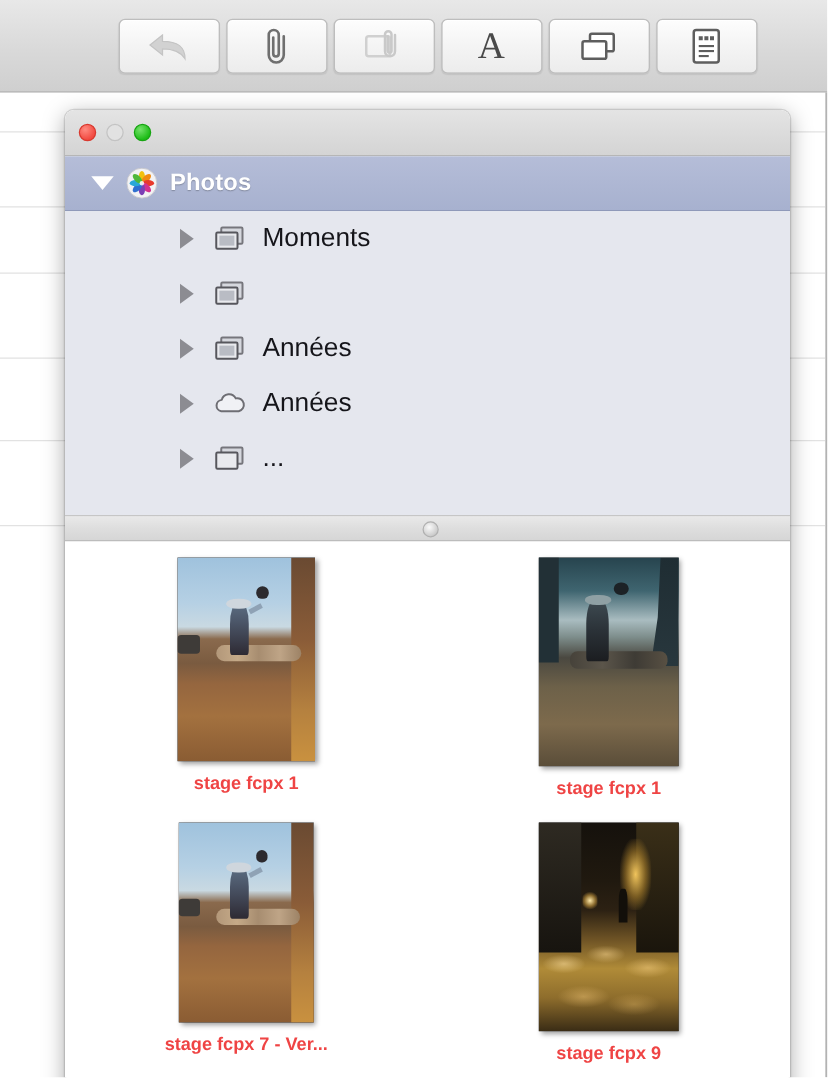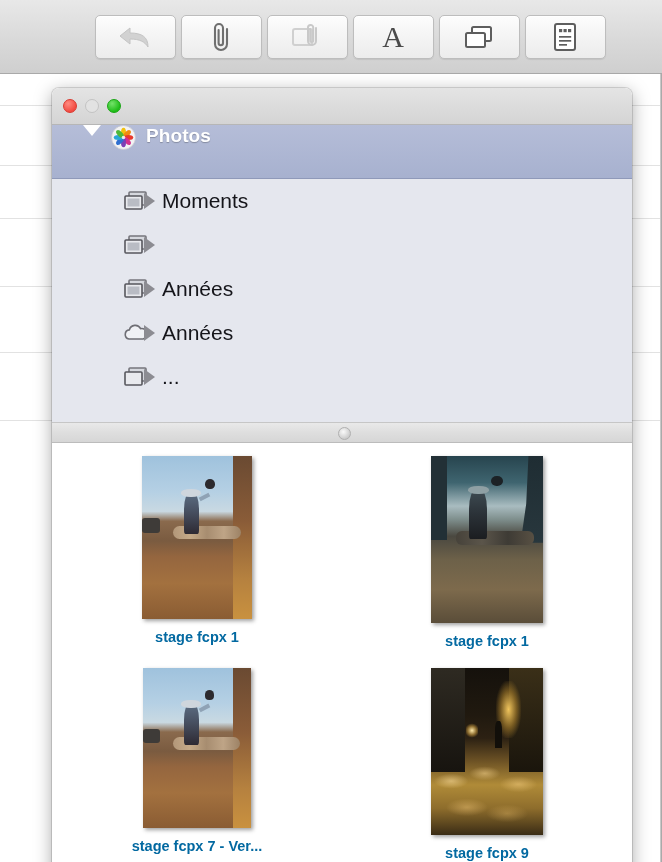--- a/index.html
+++ b/index.html
@@ -119,25 +119,26 @@
     background: #e2e2e2;
     border: 1px solid #c3c3c3;
   }
   .tl-max {
     background: radial-gradient(circle at 35% 30%, #74e26a, #1fbd18 70%);
     border: 1px solid #17a512;
   }
 
   
   .src-header {
-    height: 54px;
+    height: 44px;
     background: linear-gradient(to bottom,#b5bdd8 0%, #a7b1cf 100%);
     border-bottom: 1px solid #8f99b9;
     display: flex;
-    padding-left: 31px;
+    align-items: center;
+    padding-left: 21px;
     gap: 10px;
   }
   .disclosure-open {
     width: 0; height: 0;
     border-left: 9px solid transparent;
     border-right: 9px solid transparent;
     border-top: 11px solid #ffffff;
     cursor: default;
   }
   .photos-icon {
@@ -169,21 +170,21 @@
   }
   .disclosure-closed {
     position: absolute;
     left: 92px;
     width: 0; height: 0;
     border-top: 8px solid transparent;
     border-bottom: 8px solid transparent;
     border-left: 11px solid #8c8c92;
     cursor: default;
   }
-  .src-row { position: relative; padding-left: 70px; }
+  .src-row { position: relative; padding-left: 118px; }
   .row-icon { width: 28px; height: 24px; flex: 0 0 28px; }
   .row-label {
     font-size: 21px;
     color: #15151a;
     font-family: "Liberation Sans", sans-serif;
   }
 
   
   .splitter {
     height: 21px;
@@ -226,21 +227,21 @@
     overflow: hidden;
     background: #333;
   }
   .thumb-wrap.sz-a { width: 110px; height: 163px; }
   .thumb-wrap.sz-b { width: 112px; height: 167px; }
   .thumb-wrap.sz-c { width: 108px; height: 160px; }
   .cell-label {
     margin-top: 10px;
     font-size: 14.5px;
     font-weight: bold;
-    color: #0369a1;
+    color: #ef4444;
     white-space: nowrap;
   }
 
   
   .art { position: absolute; inset: 0; }
 
   
   .art-shepherd { background:
       linear-gradient(to bottom,
         #9fc2dd 0%, #b5d0e4 22%, #c9d9e2 34%,

